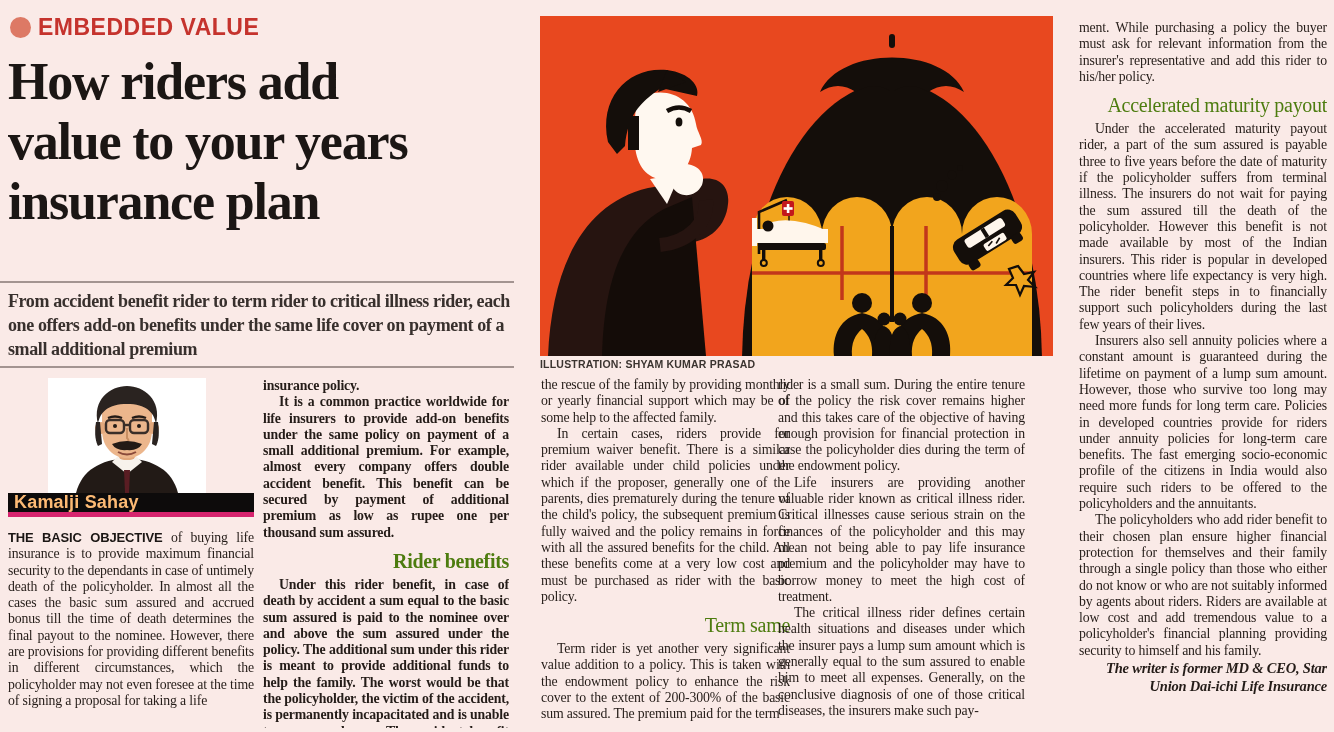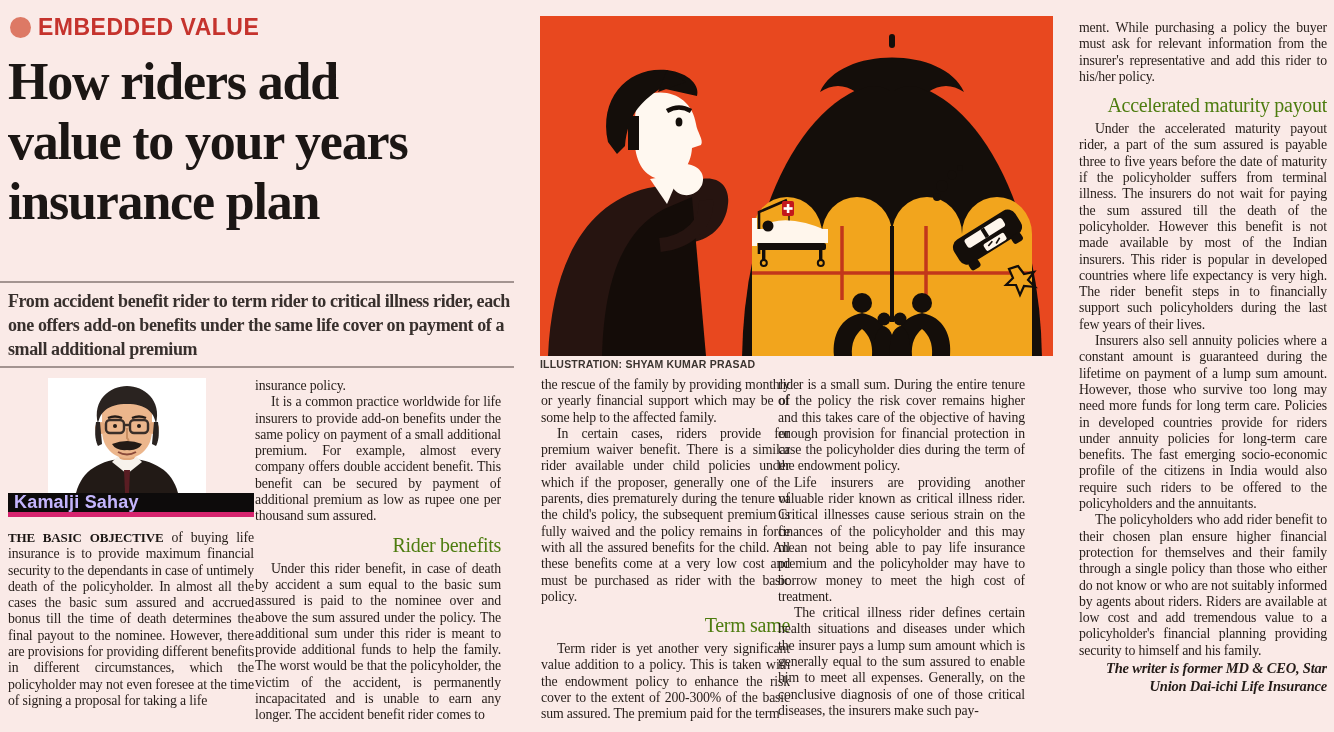--- a/index.html
+++ b/index.html
@@ -20,35 +20,35 @@
   .rule2{top:366px;}
   .standfirst{left:8px;top:290px;width:506px;font-weight:bold;font-size:18px;line-height:1.32;
               letter-spacing:-0.4px;color:#38302d;}
 
   
   .col{width:246px;font-size:13.8px;line-height:16.3px;text-align:justify;
        letter-spacing:-0.15px;overflow:hidden;}
   .col p{margin:0;}
   .col p.ind{text-indent:16px;}
   .col1{left:8px;top:376px;height:352px;}
-  .col2{left:255px;top:378px;height:350px;}
+  .col2{left:263px;top:378px;height:350px;font-weight:bold;}
   .col3{left:541px;top:377px;width:249px;height:351px;}
   .col4{left:778px;top:377px;width:247px;height:351px;}
   .col5{left:1079px;top:20px;width:248px;height:708px;}
   .subhead{font-size:20px;line-height:22px;letter-spacing:-0.3px;color:#4d7c0f;
            margin:9px 0 5px 0;text-align:right;}
-  .leadin{font-family:Liberation Serif, serif;font-weight:bold;font-size:13px;color:#1B1614;}
+  .leadin{font-family:Liberation Sans, sans-serif;font-weight:bold;font-size:13px;color:#1B1614;}
   .credit{font-style:italic;font-weight:bold;font-size:14.5px;line-height:18px;
           text-align:right;letter-spacing:-0.2px;}
 
   
   .photo{margin:2px 0 0 40px;width:158px;height:115px;background:#ffffff;overflow:hidden;}
   .namebar{margin-left:-6px;width:252px;height:24px;background:#0D0B0B;display:flex;align-items:center;
            padding-left:12px;box-sizing:border-box;border-bottom:5px solid #D6246E;}
-  .namebar span{font-family:"Liberation Sans",sans-serif;font-weight:bold;font-size:18px;color:#c4b5fd;
+  .namebar span{font-family:"Liberation Sans",sans-serif;font-weight:bold;font-size:18px;color:#fdba74;
                 letter-spacing:.2px;}
   .col1 .body{margin-top:13px;}
 
   
   .illo{left:540px;top:16px;width:513px;height:340px;}
   .illo svg{display:block;}
   .illo-caption{left:540px;top:358px;width:513px;text-align:left;
                 font-family:"Liberation Sans",sans-serif;font-weight:bold;font-size:10.5px;
                 color:#3B3430;letter-spacing:.2px;}
 </style>

